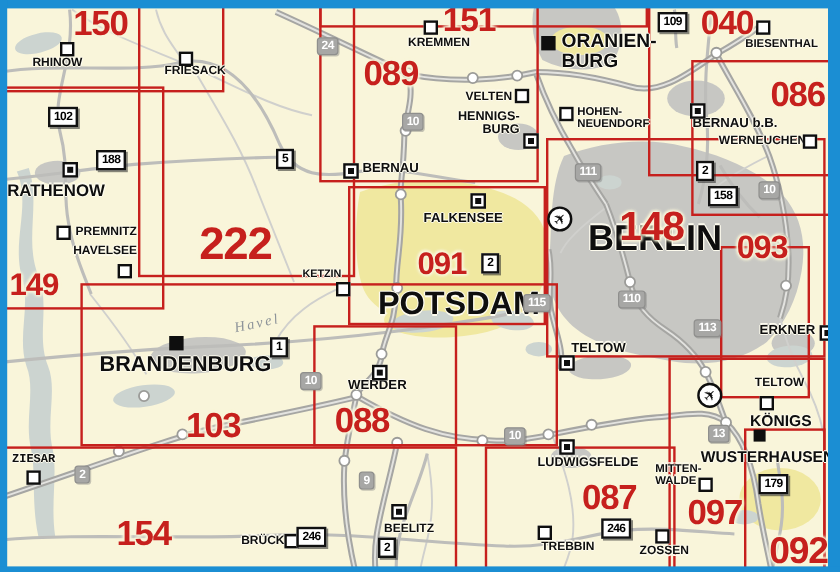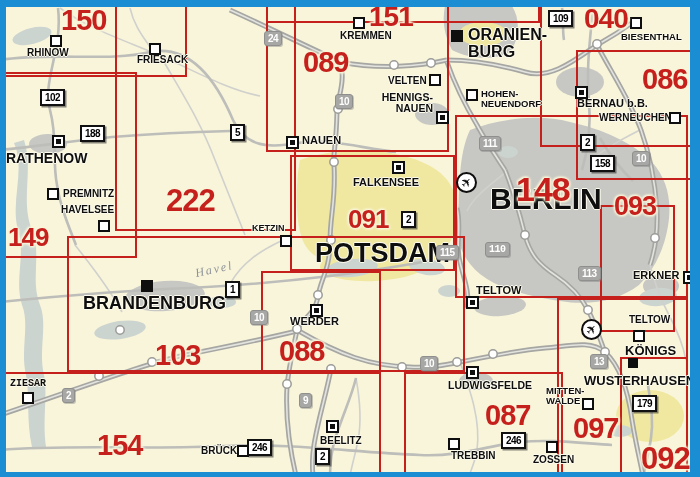--- a/index.html
+++ b/index.html
@@ -129,21 +129,21 @@
       <div class="sheet-num" style="left: 303px; top: 48px; font-size: 29px;">089</div>
       <div class="sheet" style="left: 540px; top: -20px; width: 166px; height: 167px;"></div>
       <div class="sheet-num" style="left: 584px; top: 5px; font-size: 28px;">040</div>
       <div class="sheet" style="left: 576px; top: 50px; width: 130px; height: 130px;"></div>
       <div class="sheet-num" style="left: 642px; top: 65px; font-size: 29px;">086</div>
       <div class="sheet" style="left: 455px; top: 115px; width: 233px; height: 183px;"></div>
       <div class="sheet-num" style="left: 516px; top: 172px; font-size: 34px;">148</div>
       <div class="sheet" style="left: 600px; top: 205px; width: 75px; height: 127px;"></div>
       <div class="sheet-num" style="left: 614px; top: 193px; font-size: 27px;">093</div>
       <div class="sheet" style="left: 115px; top: -20px; width: 181px; height: 251px;"></div>
-      <div class="sheet-num" style="left: 166px; top: 185px; font-size: 31px;">222</div>
+      <div class="sheet-num" style="left: 166px; top: 185px; font-size: 38px;">222</div>
       <div class="sheet" style="left: -20px; top: 72px; width: 157px; height: 186px;"></div>
       <div class="sheet-num" style="left: 8px; top: 224px; font-size: 26px;">149</div>
       <div class="sheet" style="left: 290px; top: 155px; width: 165px; height: 116px;"></div>
       <div class="sheet-num" style="left: 348px; top: 206px; font-size: 26px; text-align: right;">091</div>
       <div class="sheet" style="left: 261px; top: 271px; width: 120px; height: 101px;"></div>
       <div class="sheet-num" style="left: 279px; top: 337px; font-size: 29px;">088</div>
       <div class="sheet" style="left: 67px; top: 236px; width: 398px; height: 136px;"></div>
       <div class="sheet-num" style="left: 155px; top: 341px; font-size: 29px;">103</div>
       <div class="sheet" style="left: -20px; top: 372px; width: 401px; height: 140px;"></div>
       <div class="sheet-num" style="left: 97px; top: 431px; font-size: 29px;">154</div>
@@ -180,26 +180,26 @@
       <div class="sym sym-plain" style="left: 237px; top: 445px;"></div>
       <div class="town-label" style="left: 451px; top: 451px; font-size: 10px;">TREBBIN</div>
       <div class="sym sym-plain" style="left: 448px; top: 438px;"></div>
       <div class="town-label" style="left: 533px; top: 455px; font-size: 10px;">ZOSSEN</div>
       <div class="sym sym-plain" style="left: 546px; top: 441px;"></div>
       <div class="town-label" style="left: 546px; top: 386px; font-size: 9.5px;">MITTEN-
 WALDE</div>
       <div class="sym sym-plain" style="left: 582px; top: 398px;"></div>
       <div class="town-label" style="left: 629px; top: 315px; font-size: 10px;">TELTOW</div>
       <div class="sym sym-plain" style="left: 633px; top: 330px;"></div>
-      <div class="town-label" style="left: 302px; top: 135px; font-size: 11px;">NAUEN</div>
+      <div class="town-label" style="left: 302px; top: 135px; font-size: 11px;">BERNAU</div>
       <div class="sym sym-dot" style="left: 286px; top: 136px;"></div>
       <div class="town-label" style="left: 353px; top: 177px; font-size: 11px;">FALKENSEE</div>
       <div class="sym sym-dot" style="left: 392px; top: 161px;"></div>
       <div class="town-label" style="left: 373px; top: 92px; font-size: 10.5px; text-align: right; width: 60px;">HENNIGS-
-NAUEN</div>
+BURG</div>
       <div class="sym sym-dot" style="left: 436px; top: 111px;"></div>
       <div class="town-label" style="left: 577px; top: 98px; font-size: 11px;">BERNAU b.B.</div>
       <div class="sym sym-dot" style="left: 575px; top: 86px;"></div>
       <div class="town-label" style="left: 290px; top: 316px; font-size: 11px;">WERDER</div>
       <div class="sym sym-dot" style="left: 310px; top: 304px;"></div>
       <div class="town-label" style="left: 476px; top: 285px; font-size: 11px;">TELTOW</div>
       <div class="sym sym-dot" style="left: 466px; top: 296px;"></div>
       <div class="town-label" style="left: 633px; top: 270px; font-size: 11px;">ERKNER</div>
       <div class="sym sym-dot" style="left: 683px; top: 271px;"></div>
       <div class="town-label" style="left: 448px; top: 380px; font-size: 10.5px;">LUDWIGSFELDE</div>
@@ -228,21 +228,21 @@
       <div class="shield shield-b" style="left: 401px; top: 211px;">2</div>
       <div class="shield shield-b" style="left: 247px; top: 439px;">246</div>
       <div class="shield shield-b" style="left: 315px; top: 448px;">2</div>
       <div class="shield shield-b" style="left: 501px; top: 432px;">246</div>
       <div class="shield shield-b" style="left: 632px; top: 395px;">179</div>
       <div class="shield shield-a" style="left: 264px; top: 31px;">24</div>
       <div class="shield shield-a" style="left: 335px; top: 94px;">10</div>
       <div class="shield shield-a" style="left: 479px; top: 136px;">111</div>
       <div class="shield shield-a" style="left: 632px; top: 151px;">10</div>
       <div class="shield shield-a" style="left: 436px; top: 245px;">115</div>
-      <div class="shield shield-a" style="left: 485px; top: 242px; font-family: Liberation Mono, monospace;">110</div>
+      <div class="shield shield-a" style="left: 515px; top: 242px;">110</div>
       <div class="shield shield-a" style="left: 578px; top: 266px;">113</div>
       <div class="shield shield-a" style="left: 420px; top: 356px;">10</div>
       <div class="shield shield-a" style="left: 250px; top: 310px;">10</div>
       <div class="shield shield-a" style="left: 299px; top: 393px;">9</div>
       <div class="shield shield-a" style="left: 590px; top: 354px;">13</div>
       <div class="shield shield-a" style="left: 62px; top: 388px;">2</div>
       <div class="airport" style="left: 456px; top: 172px;">
         <span>✈</span>
       </div>
       <div class="airport" style="left: 581px; top: 319px;">

